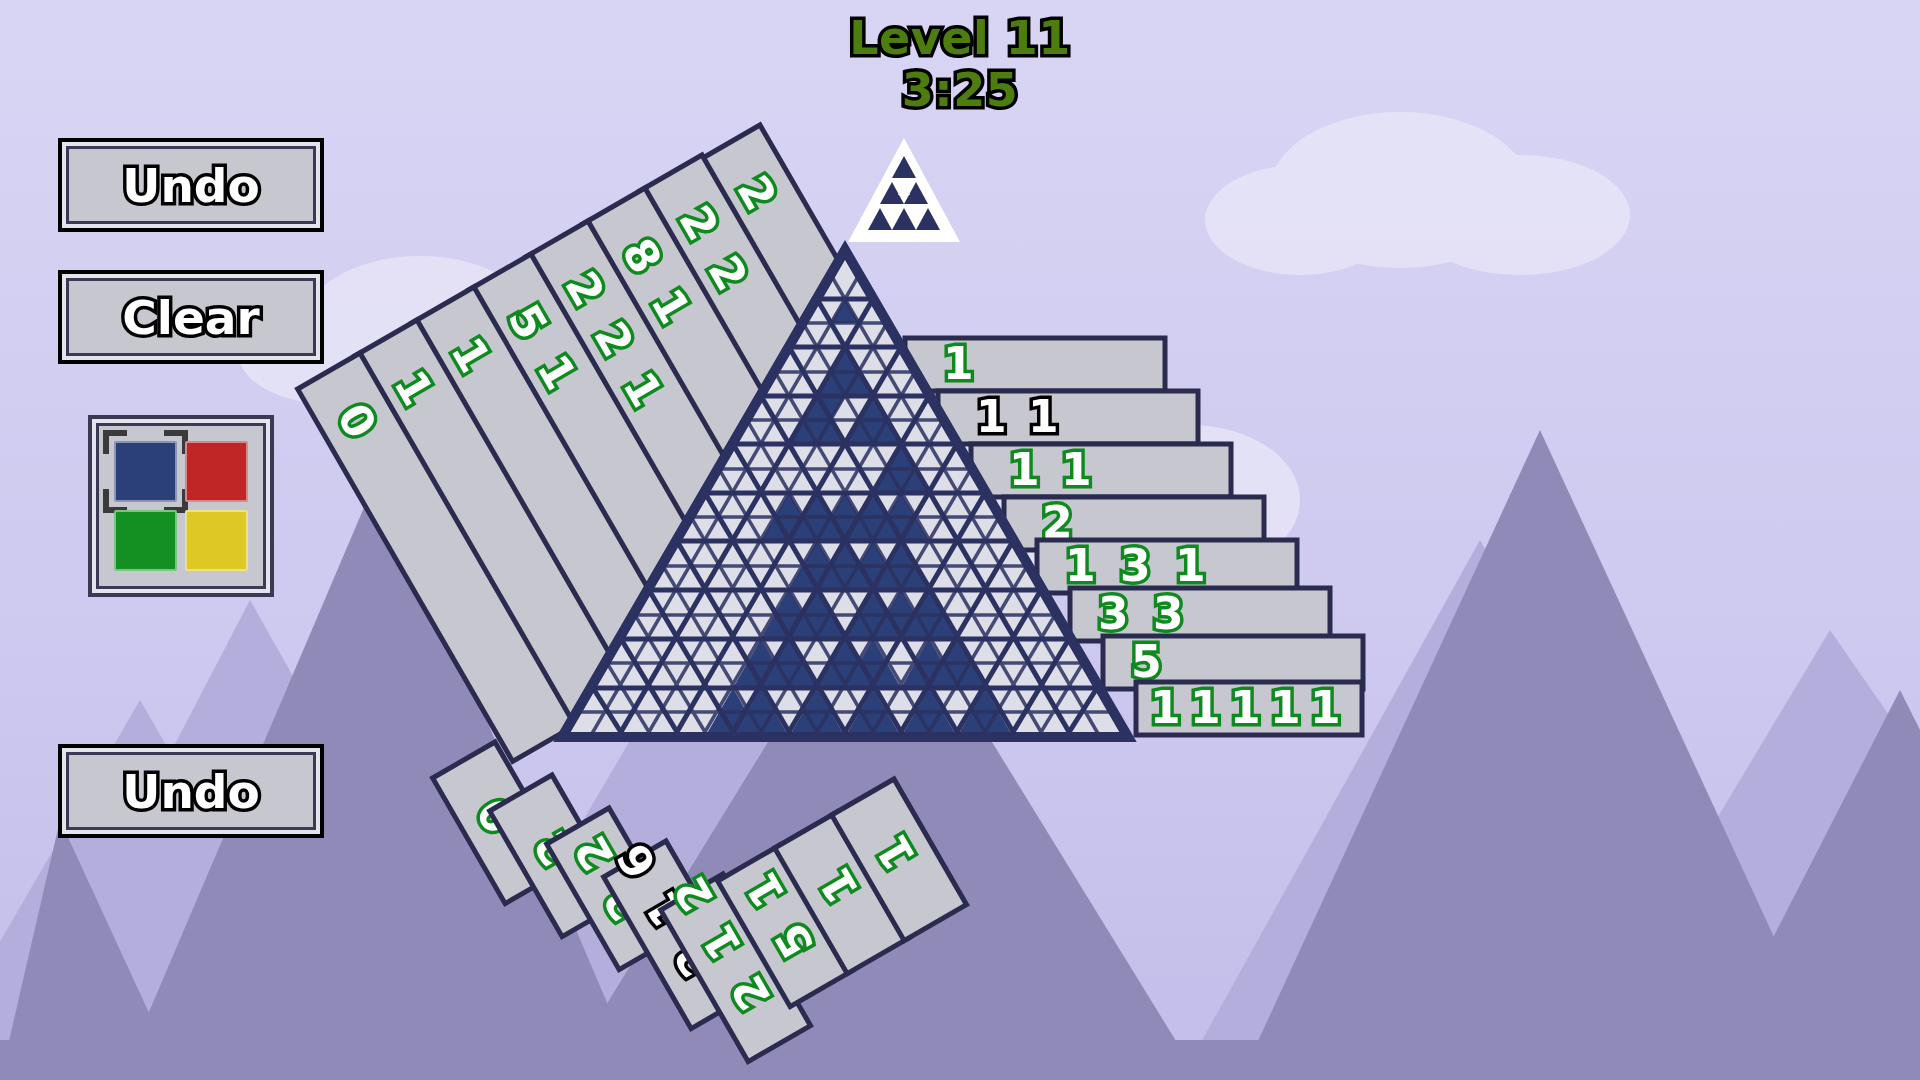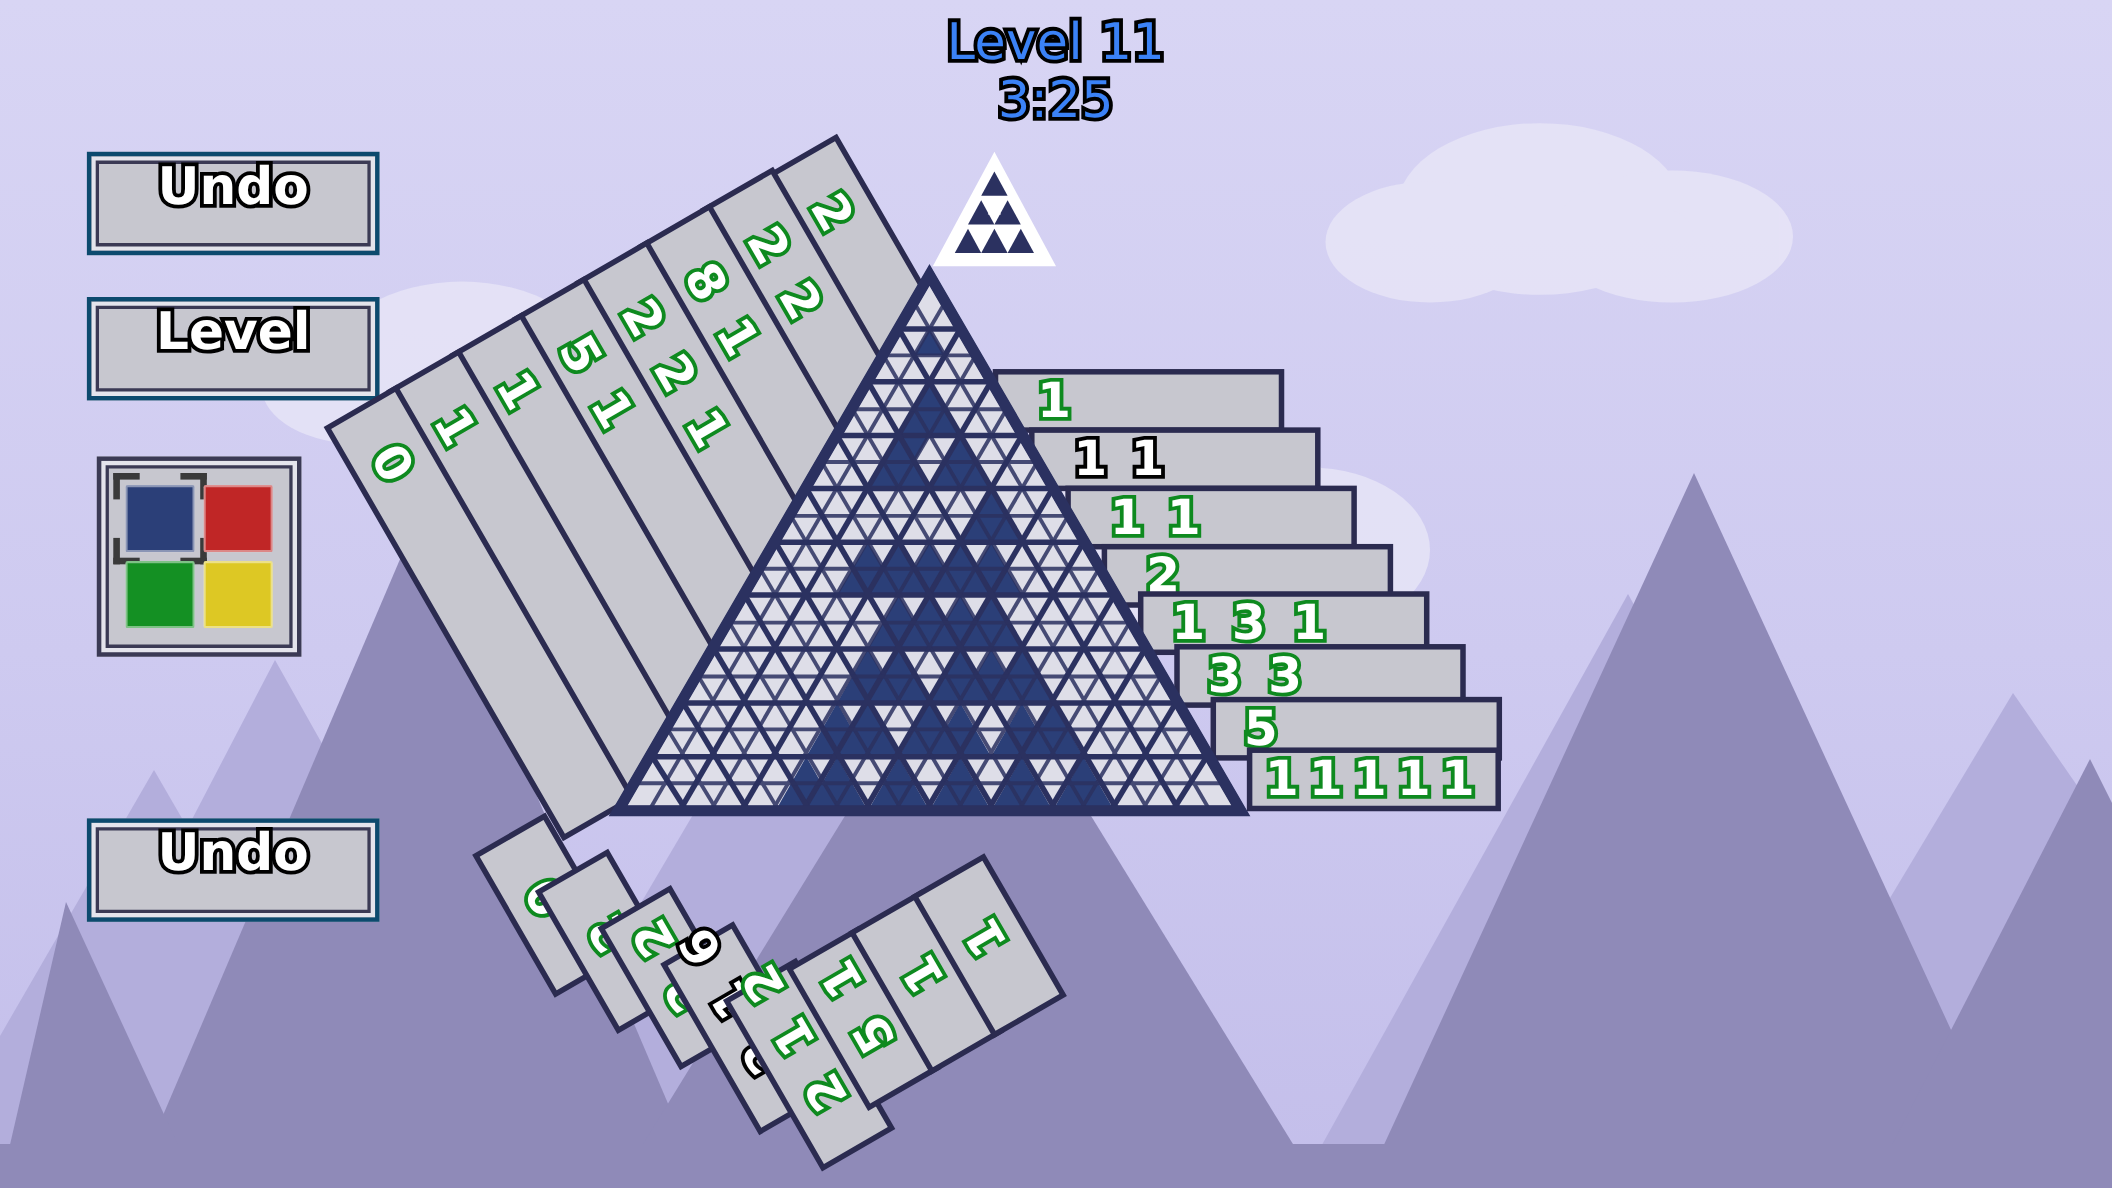--- a/index.html
+++ b/index.html
@@ -6,40 +6,40 @@
   body{
     width:1920px;height:1080px;overflow:hidden;position:relative;
     font-family:"DejaVu Sans", sans-serif;
     background:linear-gradient(180deg,#d6d3f2 0%,#cfcbef 45%,#c6c1ea 100%);
   }
   #scene{position:absolute;inset:0;}
   .bg-svg{position:absolute;inset:0;width:1920px;height:1080px;}
 
   
   .outlined{
-    color:#3b82f6;
+    color:#4d7c0f;
     -webkit-text-stroke:7px #000000;
     paint-order:stroke fill;
-    font-weight:normal;
+    font-weight:bold;
   }
   .hud{
     position:absolute;text-align:center;left:0;width:1920px;
     font-size:46px;line-height:1.05;letter-spacing:.5px;
   }
   #hud-level{top:14px;}
   #hud-timer{top:66px;}
 
   
   .btn{
     position:absolute;left:58px;width:266px;height:94px;
     background:#c7c7cf;
-    border:4px solid #0c4a6e;
+    border:4px solid #000000;
     box-shadow:inset 0 0 0 4px #e4e4ec, inset 0 0 0 7px #3b3a55;
-    display:flex;justify-content:center;
-    box-sizing:border-box;cursor:pointer;margin-left:21px;
+    display:flex;align-items:center;justify-content:center;
+    box-sizing:border-box;cursor:pointer;
   }
   .btn span{
     font-size:47px;font-weight:bold;color:#fff;
     -webkit-text-stroke:7px #000;paint-order:stroke fill;
   }
   #btn-undo{top:138px;}
   #btn-clear{top:270px;}
   #btn-hint{top:612px;}
   #btn-menu{top:744px;}
 
@@ -126,21 +126,21 @@
     <rect x="0" y="1040" width="1920" height="40" fill="#8f8ab8"></rect>
   </svg>
 
   <div class="hud outlined" id="hud-level">Level 11</div>
   <div class="hud outlined" id="hud-timer">3:25</div>
 
   <div class="btn" id="btn-undo">
     <span>Undo</span>
   </div>
   <div class="btn" id="btn-clear">
-    <span>Level</span>
+    <span>Clear</span>
   </div>
 
   <div id="palette">
     <div class="swatch sel" style="background:#2b3f78"><i></i></div>
     <div class="swatch" style="background:#c02626"><i></i></div>
     <div class="swatch" style="background:#149023"><i></i></div>
     <div class="swatch" style="background:#ddc824"><i></i></div>
   </div>
 
   <div class="btn" id="btn-menu">

